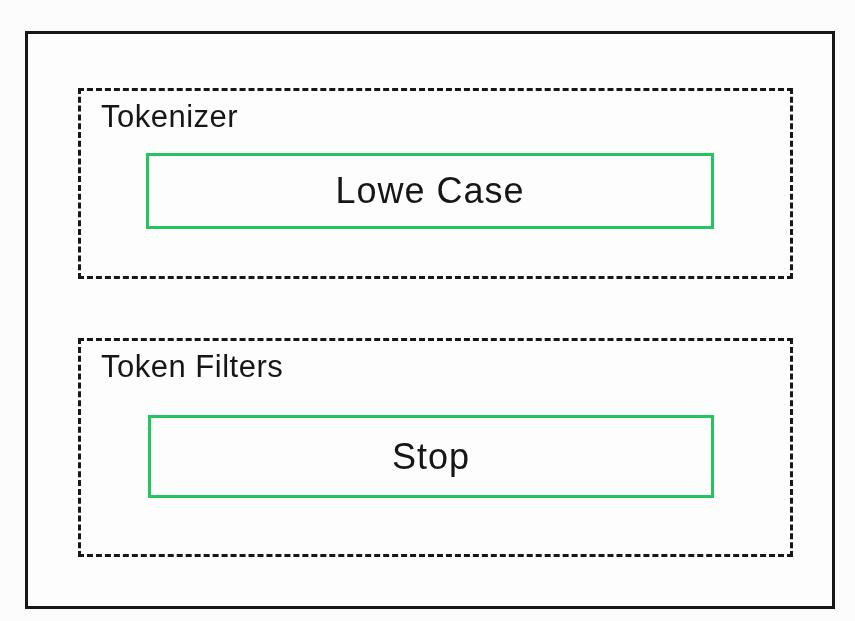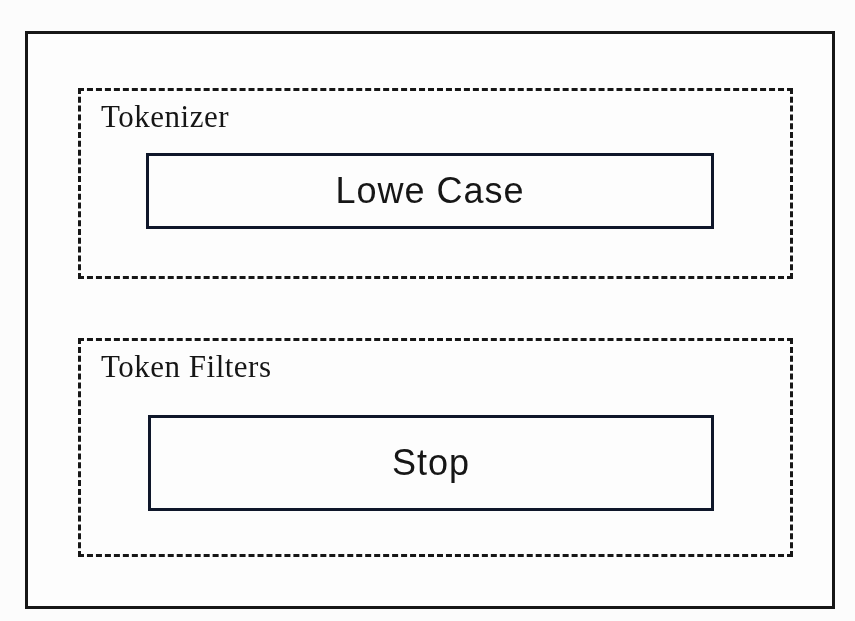--- a/index.html
+++ b/index.html
@@ -48,42 +48,41 @@
     height: 219px;
   }
   .group-label {
     position: absolute;
     left: 20px;
     top: 8px;
     font-size: 31px;
     letter-spacing: 0.5px;
     color: #161616;
     white-space: nowrap;
-    font-family: Liberation Serif, serif;
   }
   .item-box {
     position: absolute;
-    border: 3px solid #0f172a;
+    border: 3px solid #22c55e;
     box-sizing: border-box;
     background: #fdfdfd;
     display: flex;
     align-items: center;
     justify-content: center;
   }
   .item-lowe-case {
     left: 65px;  
     top: 62px;   
     width: 568px;
     height: 76px;
   }
   .item-stop {
     left: 67px;  
     top: 74px;   
     width: 566px;
-    height: 96px;
+    height: 83px;
   }
   .item-label {
     font-size: 36px;
     letter-spacing: 1px;
     color: #161616;
     white-space: nowrap;
   }
   .watermark {
     position: absolute;
     right: 5px;

